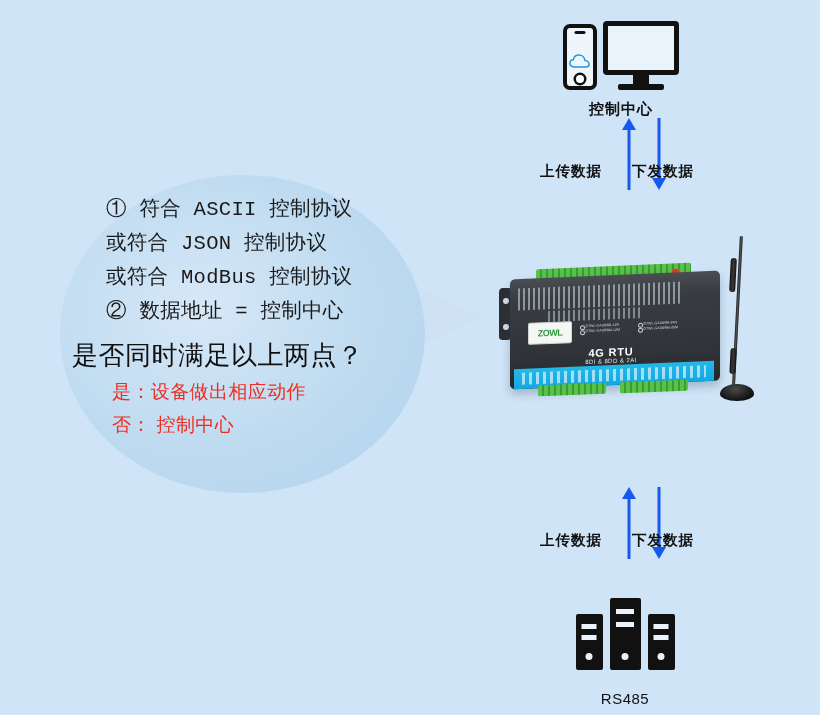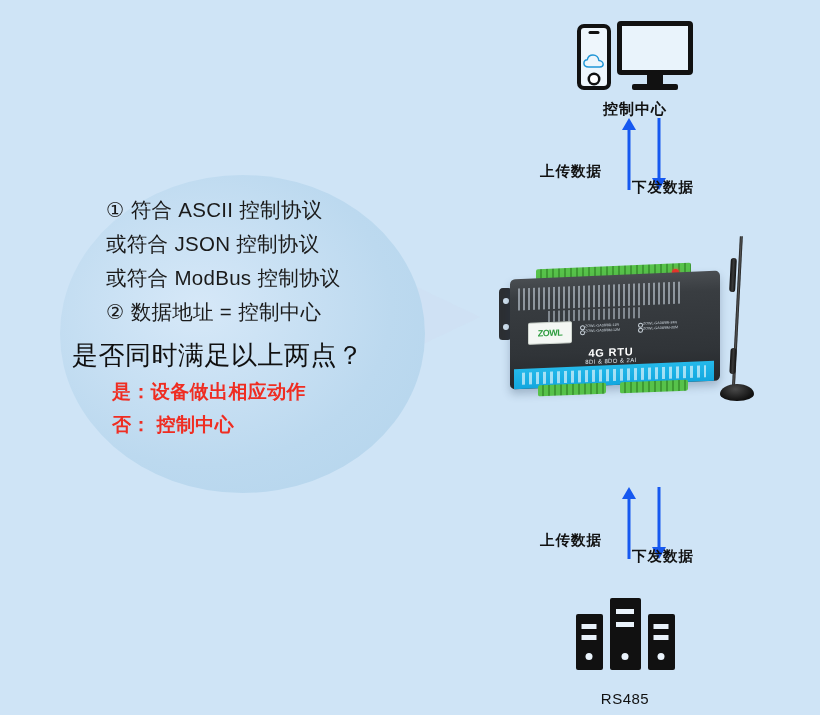--- a/index.html
+++ b/index.html
@@ -41,44 +41,45 @@
     width: 365px; height: 318px;
     padding: 18px 0 0 0;
   }
   .cond-line {
     color: #1a1a1a;
     font-size: 20.5px;
     line-height: 34px;
     white-space: nowrap;
     padding-left: 46px;
     letter-spacing: .3px;
+    font-family: Liberation Mono, monospace;
   }
   #question-line {
     color: #101010;
     font-size: 26px;
     line-height: 40px;
     white-space: nowrap;
     padding-left: 12px;
     margin-top: 6px;
     letter-spacing: .5px;
   }
   .answer-line {
     color: #ef2d22;
     font-size: 19px;
-    font-weight: bold;
+    font-weight: normal;
     line-height: 33px;
     white-space: nowrap;
     padding-left: 52px;
     letter-spacing: .4px;
   }
 
   
   #control-center {
     position: absolute;
-    left: 560px; top: 12px;
+    left: 546px; top: 12px;
     width: 150px;
   }
   #cc-icons {
     position: relative;
     height: 78px;
     display: flex;
     align-items: flex-end;
     justify-content: center;
     gap: 6px;
   }
@@ -174,21 +175,21 @@
   .arrow-label {
     position: absolute;
     font-size: 14.5px;
     font-weight: bold;
     color: #111;
     white-space: nowrap;
     letter-spacing: 1px;
     top: 44px;
   }
   .label-left  { right: 148px; }
-  .label-right { left: 112px; margin-top: 16px; }
+  .label-right { left: 112px; }
 
   
   #rtu-device {
     position: absolute;
     left: 500px; top: 258px;
     width: 320px; height: 165px;
   }
   #rtu-body {
     position: absolute;
     left: 10px; top: 17px;

